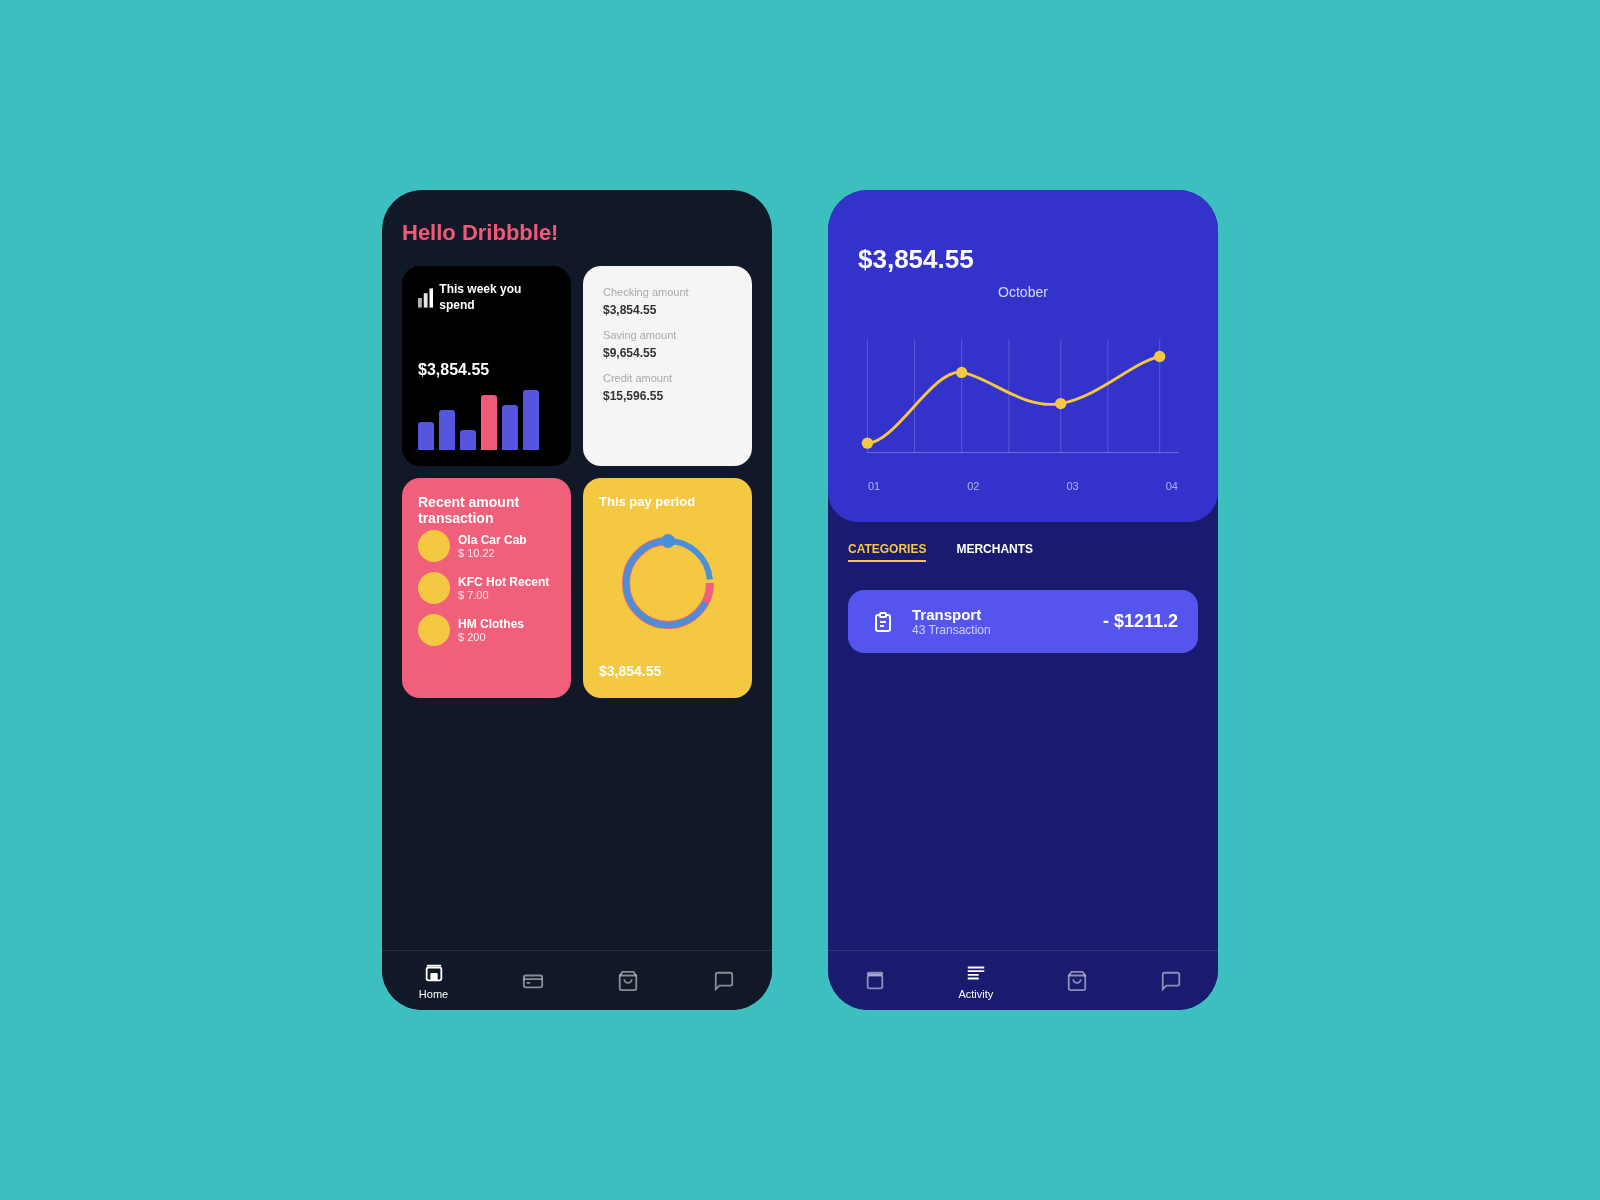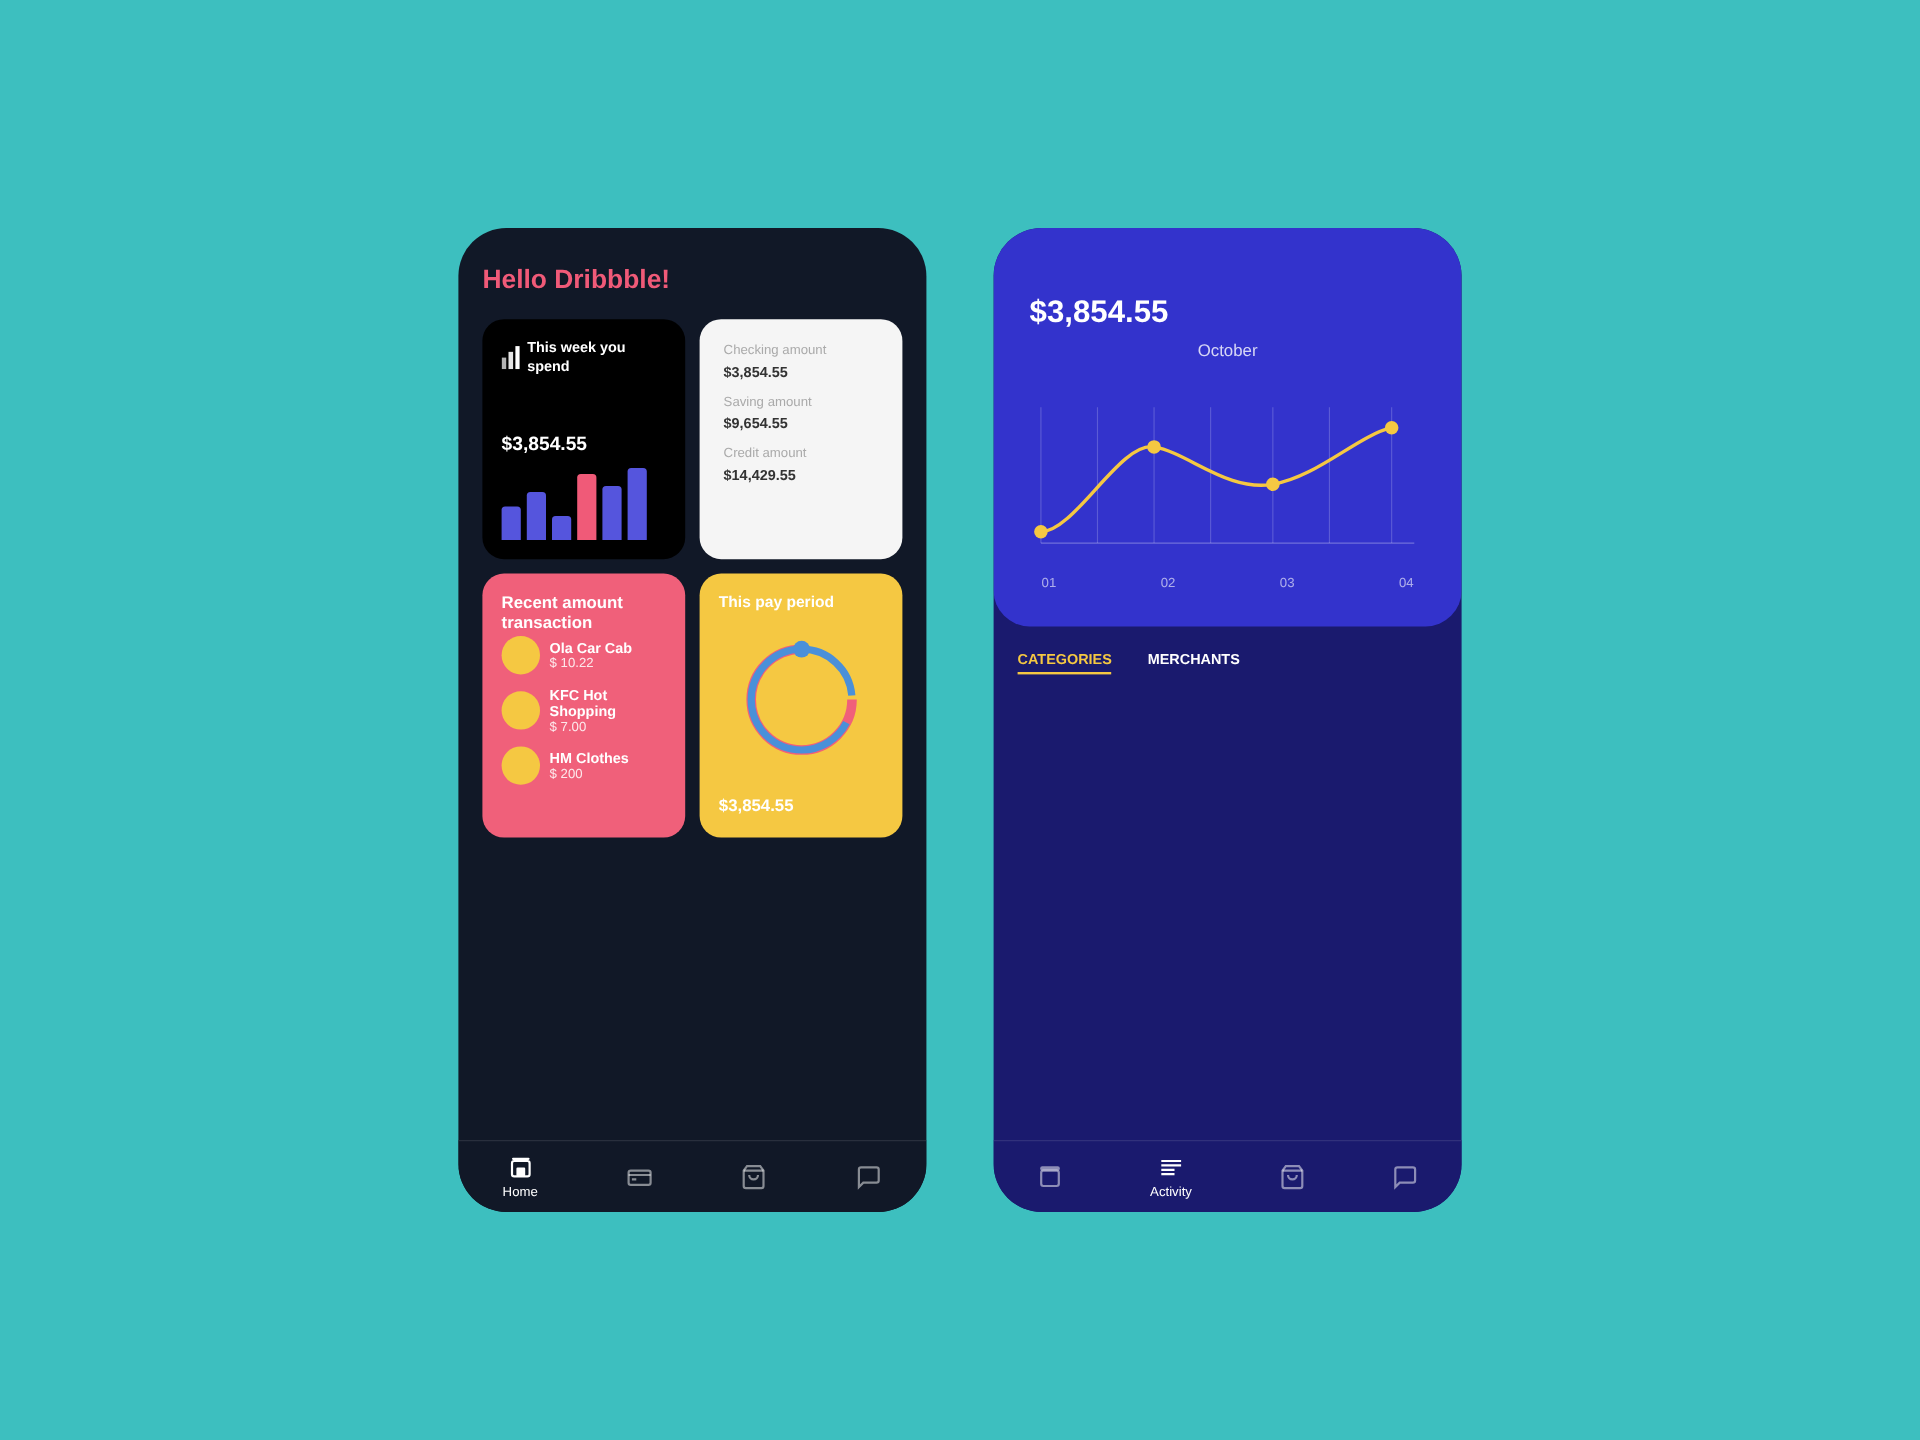--- a/index.html
+++ b/index.html
@@ -339,38 +339,38 @@
           </div>
           <div class="account-row">
             <label>Saving amount</label>
             <div class="amount">
               <span>$9,654</span><span>.55</span>
             </div>
           </div>
           <div class="account-row">
             <label>Credit amount</label>
             <div class="amount">
-              <span>$14,429</span><span>.55</span>
+              <span>$15,596</span><span>.55</span>
             </div>
           </div>
         </div>
 
         <div class="card card-red">
           <div class="section-title">Recent amount transaction</div>
           <div class="transaction-item">
             <div class="tx-circle"></div>
             <div class="tx-info">
               <div class="tx-name">Ola Car Cab</div>
               <div class="tx-amount">$ 10.22</div>
             </div>
           </div>
           <div class="transaction-item">
             <div class="tx-circle"></div>
             <div class="tx-info">
-              <div class="tx-name">KFC Hot Shopping</div>
+              <div class="tx-name">KFC Hot Recent</div>
               <div class="tx-amount">$ 7.00</div>
             </div>
           </div>
           <div class="transaction-item">
             <div class="tx-circle"></div>
             <div class="tx-info">
               <div class="tx-name">HM Clothes</div>
               <div class="tx-amount">$ 200</div>
             </div>
           </div>
@@ -462,20 +462,35 @@
       </div>
     </div>
 
     <div class="phone2-bottom">
       <div class="tab-row">
         <div class="tab-label active">CATEGORIES</div>
         <div class="tab-label inactive">MERCHANTS</div>
       </div>
 
 
+      <div class="category-card">
+        <div class="cat-icon">
+          <svg width="24" height="24" viewBox="0 0 24 24" fill="none" stroke="white" stroke-width="2">
+            <path d="M9 5H7a2 2 0 00-2 2v12a2 2 0 002 2h10a2 2 0 002-2V7a2 2 0 00-2-2h-2"></path>
+            <rect x="9" y="3" width="6" height="4" rx="1"></rect>
+            <line x1="9" y1="12" x2="15" y2="12"></line>
+            <line x1="9" y1="16" x2="13" y2="16"></line>
+          </svg>
+        </div>
+        <div class="cat-info">
+          <div class="cat-name">Transport</div>
+          <div class="cat-tx">43 Transaction</div>
+        </div>
+        <div class="cat-amount">- $1211.2</div>
+      </div>
     </div>
 
     <div class="bottom-nav" style="background:#1a1a6e; border-top:1px solid rgba(255,255,255,0.1);">
       <div class="nav-item">
         <svg class="nav-icon" viewBox="0 0 24 24" fill="none" stroke="rgba(255,255,255,0.5)" stroke-width="2">
           <rect x="4" y="3" width="16" height="2" rx="1"></rect>
           <rect x="4" y="6" width="16" height="14" rx="2"></rect>
         </svg>
       </div>
       <div class="nav-item active">

